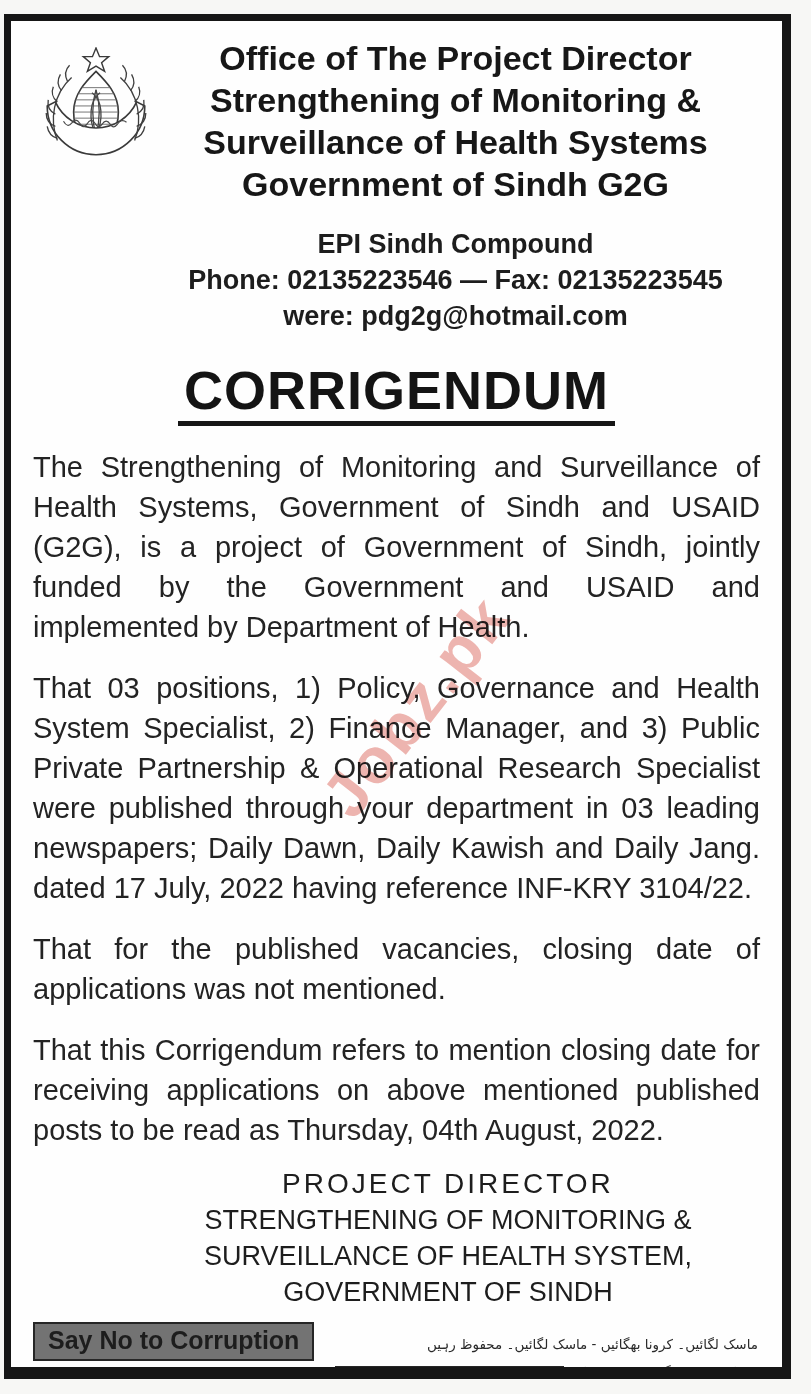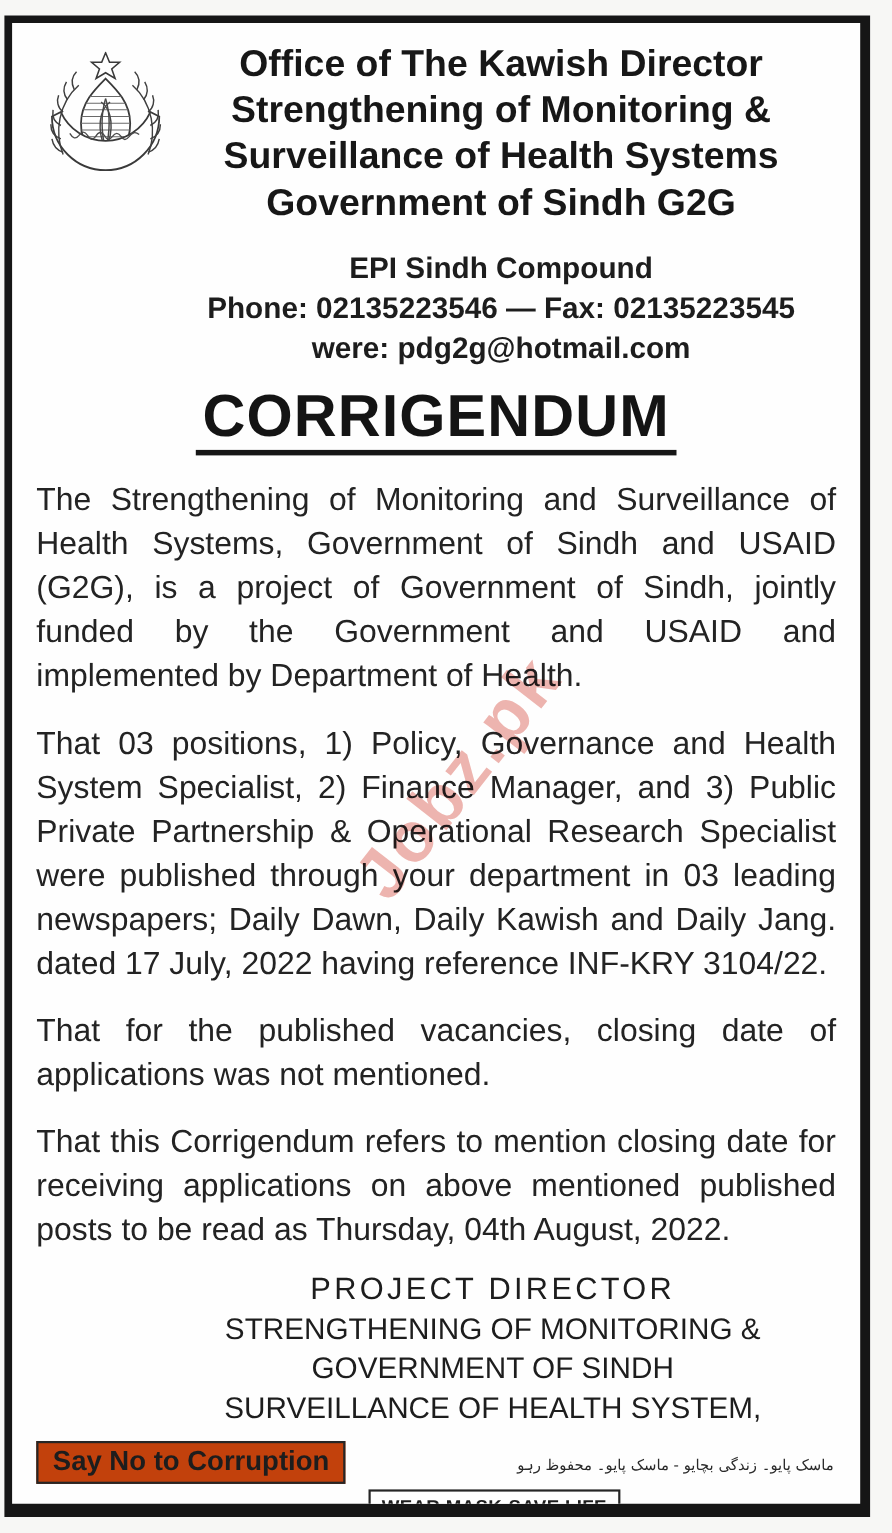--- a/index.html
+++ b/index.html
@@ -28,21 +28,21 @@
   .header-text { margin-left:118px; text-align:center; }
   .title-line {
     font-size:34px; font-weight:bold; line-height:42px;
     letter-spacing:0px; color:#171717;
   }
   .address-block { margin-top:21px; }
   .address-line {
     font-size:27px; font-weight:bold; line-height:36px; color:#1d1d1d;
   }
   
-  .main-heading-wrap { text-align:center; margin-top:16px; }
+  .main-heading-wrap { text-align:center; margin-top:28px; }
   .main-heading {
     display:inline-block;
     font-size:54px; font-weight:800; letter-spacing:1px;
     line-height:56px;
     border-bottom:5px solid #161616;
     padding:0 6px 3px 6px;
     color:#141414;
   }
   
   .body-copy { position:relative; z-index:1; }
@@ -76,21 +76,21 @@
     font-size:27px; font-weight:normal; line-height:36px; color:#1d1d1d;
   }
   .sig-line.first { font-size:28px; letter-spacing:3px; }
   
   .footer { position:relative; height:102px; margin-top:12px; }
   .corruption-box {
     position:absolute; left:0; top:0;
     border:2px solid #262626;
     padding:2px 13px 4px 13px;
     font-size:25px; font-weight:bold; color:#1d1d1d;
-    background:#c2410c;
+    background:#737373;
   }
   .mask-box {
     position:absolute; left:302px; top:44px;
     border:2px solid #262626;
     padding:4px 10px 5px 10px;
     font-size:17px; font-weight:bold; letter-spacing:0.3px; color:#1c1c1c;
     background:#fff;
   }
   .urdu-block {
     position:absolute; right:2px; top:8px;
@@ -153,21 +153,21 @@
         <path d="M92,90 C98,88 101,84 102,78"></path>
         <path d="M94,78 C100,76 103,71 103,65"></path>
         <path d="M94,66 C100,63 102,58 101,52"></path>
         <path d="M92,54 C97,50 98,44 96,39"></path>
         <path d="M88,43 C92,38 92,32 89,27"></path>
         <path d="M82,34 C85,28 84,22 80,18"></path>
       </g>
     </svg>
 
     <div class="header-text">
-      <div class="title-line">Office of The Kawish Director</div>
+      <div class="title-line">Office of The Project Director</div>
       <div class="title-line">Strengthening of Monitoring &amp;</div>
       <div class="title-line">Surveillance of Health Systems</div>
       <div class="title-line">Government of Sindh G2G</div>
       <div class="address-block">
         <div class="address-line">EPI Sindh Compound</div>
         <div class="address-line">Phone: 02135223546 — Fax: 02135223545</div>
         <div class="address-line">were: pdg2g@hotmail.com</div>
       </div>
     </div>
   </div>
@@ -179,26 +179,27 @@
   <div class="body-copy">
     <p class="para">The Strengthening of Monitoring and Surveillance of Health Systems, Government of Sindh and USAID (G2G), is a project of Government of Sindh, jointly funded by the Government and USAID and implemented by Department of Health.</p>
     <p class="para">That 03 positions, 1) Policy, Governance and Health System Specialist, 2) Finance Manager, and 3) Public Private Partnership &amp; Operational Research Specialist were published through your department in 03 leading newspapers; Daily Dawn, Daily Kawish and Daily Jang. dated 17 July, 2022 having reference INF-KRY 3104/22.</p>
     <p class="para">That for the published vacancies, closing date of applications was not mentioned.</p>
     <p class="para">That this Corrigendum refers to mention closing date for receiving applications on above mentioned published posts to be read as Thursday, 04th August, 2022.</p>
   </div>
 
   <div class="signature">
     <div class="sig-line first">PROJECT DIRECTOR</div>
     <div class="sig-line">STRENGTHENING OF MONITORING &amp;</div>
+    <div class="sig-line">SURVEILLANCE OF HEALTH SYSTEM,</div>
     <div class="sig-line">GOVERNMENT OF SINDH</div>
-    <div class="sig-line">SURVEILLANCE OF HEALTH SYSTEM,</div>
   </div>
 
   <div class="footer">
     <div class="corruption-box">Say No to Corruption</div>
 
     <div class="mask-box">WEAR MASK-SAVE LIFE</div>
     <div class="urdu-block">
+      <div>ماسک لگائیں۔ کرونا بھگائیں - ماسک لگائیں۔ محفوظ رہیں</div>
       <div>ماسک پایو۔ زندگی بچایو - ماسک پایو۔ محفوظ رہو</div>
     </div>
   </div>
 
 </div>
 
 </body></html>

